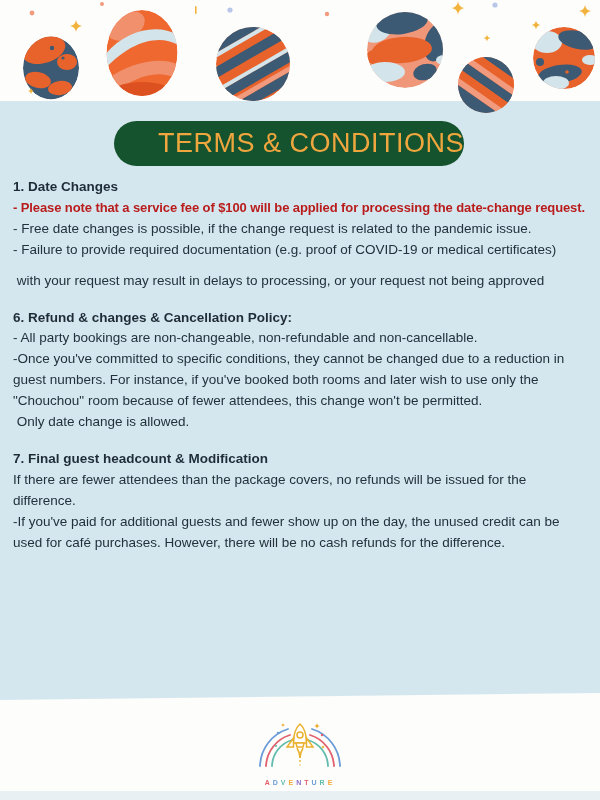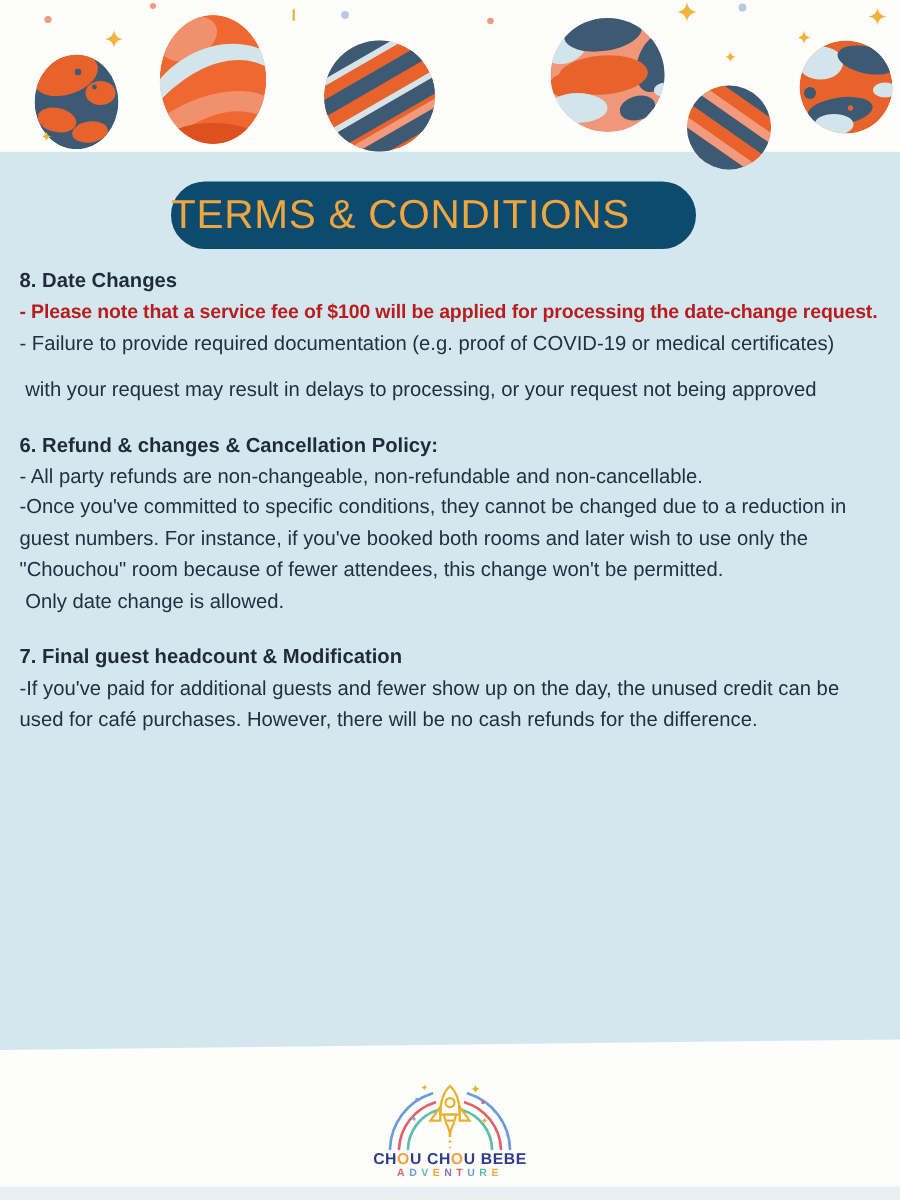--- a/index.html
+++ b/index.html
@@ -8,22 +8,22 @@
     background:#FDFDFB;font-family:"Liberation Sans",sans-serif;
   }
   .blue-bg{
     position:absolute;left:0;top:101px;width:600px;height:599px;
     background:#D5E7EE;z-index:1;
     clip-path:polygon(0 0,100% 0,100% calc(100% - 7px),0 100%);
   }
   .planets-svg{position:absolute;left:0;top:0;width:600px;height:125px;z-index:3;}
   .title-pill{
     position:absolute;left:114px;top:121px;width:350px;height:45px;
-    background:#0c4a6e;border-radius:23px;z-index:2;
-    display:flex;align-items:center;justify-content:flex-start;
+    background:#14532d;border-radius:23px;z-index:2;
+    display:flex;align-items:center;justify-content:flex-end;
   }
   .title-pill h1{
     margin:0;font-size:27px;font-weight:500;color:#F0A63E;letter-spacing:.5px;
   }
   .text-block{
     position:absolute;left:13px;top:177px;width:577px;z-index:2;
     color:#22313D;font-size:13.5px;line-height:20.9px;
   }
   .text-block section{margin:0;}
   .text-block section + section{margin-top:16px;}
@@ -164,35 +164,37 @@
     </g>
   </svg>
 
   <div class="title-pill">
     <h1>TERMS &amp; CONDITIONS</h1>
   </div>
 
   <div class="text-block">
 
     <section>
-      <h2 class="sec-heading">8. Date Changes</h2>
+      <h2 class="sec-heading">1. Date Changes</h2>
       <p class="red">- Please note that a service fee of $100 will be applied for processing the date-change request.</p>
+      <p>- Free date changes is possible, if the change request is related to the pandemic issue.</p>
       <p>- Failure to provide required documentation (e.g. proof of COVID-19 or medical certificates)</p>
       <p class="spaced"> with your request may result in delays to processing, or your request not being approved</p>
     </section>
 
     <section>
       <h2 class="sec-heading">6. Refund &amp; changes &amp; Cancellation Policy:</h2>
-      <p>- All party refunds are non-changeable, non-refundable and non-cancellable.</p>
+      <p>- All party bookings are non-changeable, non-refundable and non-cancellable.</p>
       <p>-Once you've committed to specific conditions, they cannot be changed due to a reduction in guest numbers. For instance, if you've booked both rooms and later wish to use only the "Chouchou" room because of fewer attendees, this change won't be permitted.</p>
       <p> Only date change is allowed.</p>
     </section>
 
     <section>
       <h2 class="sec-heading">7. Final guest headcount &amp; Modification</h2>
+      <p>If there are fewer attendees than the package covers, no refunds will be issued for the difference.</p>
       <p>-If you've paid for additional guests and fewer show up on the day, the unused credit can be used for café purchases. However, there will be no cash refunds for the difference.</p>
     </section>
 
   </div>
 
   <div class="footer">
     <svg class="logo-svg" viewBox="0 0 140 48" aria-hidden="true">
       <g fill="none" stroke-linecap="round" stroke-width="1.8">
         <path d="M30,44 A40,40 0 0 1 58,7" stroke="#6B9BD8"></path>
         <path d="M36,44 A34,34 0 0 1 60,13" stroke="#E0606B"></path>
@@ -214,19 +216,18 @@
         <circle cx="70" cy="39" r="0.9"></circle>
         <circle cx="70" cy="43" r="0.7"></circle>
         <path transform="translate(87,4) scale(0.5)" d="M0,-6 C0.5,-2.5 2.5,-0.5 6,0 C2.5,0.5 0.5,2.5 0,6 C-0.5,2.5 -2.5,0.5 -6,0 C-2.5,-0.5 -0.5,-2.5 0,-6 Z"></path>
         <path transform="translate(53,3) scale(0.35)" d="M0,-6 C0.5,-2.5 2.5,-0.5 6,0 C2.5,0.5 0.5,2.5 0,6 C-0.5,2.5 -2.5,0.5 -6,0 C-2.5,-0.5 -0.5,-2.5 0,-6 Z"></path>
         <path transform="translate(93,25) scale(0.35)" d="M0,-6 C0.5,-2.5 2.5,-0.5 6,0 C2.5,0.5 0.5,2.5 0,6 C-0.5,2.5 -2.5,0.5 -6,0 C-2.5,-0.5 -0.5,-2.5 0,-6 Z"></path>
       </g>
       <circle cx="92" cy="13" r="1.2" fill="#E0606B"></circle>
       <circle cx="48" cy="11" r="1.2" fill="#6B9BD8"></circle>
       <circle cx="46" cy="24" r="1.1" fill="#5FBCAC"></circle>
     </svg>
-    <div class="brand-line"><span>C</span><span>H</span><span style="color: rgb(242, 162, 60);">O</span><span>U</span><span> </span><span>C</span><span>H</span><span style="color: rgb(242, 162, 60);">O</span><span>U</span><span> </span><span>B</span><span>E</span><span>B</span><span>E</span></div>
     <div class="tagline-line"><span style="color: rgb(224, 96, 107);">A</span><span style="color: rgb(107, 155, 216);">D</span><span style="color: rgb(95, 188, 172);">V</span><span style="color: rgb(242, 169, 59);">E</span><span style="color: rgb(139, 111, 199);">N</span><span style="color: rgb(224, 96, 107);">T</span><span style="color: rgb(107, 155, 216);">U</span><span style="color: rgb(95, 188, 172);">R</span><span style="color: rgb(242, 169, 59);">E</span></div>
   </div>
 
   <div class="bottom-strip"></div>
 
 </div>
 
 </body></html>

